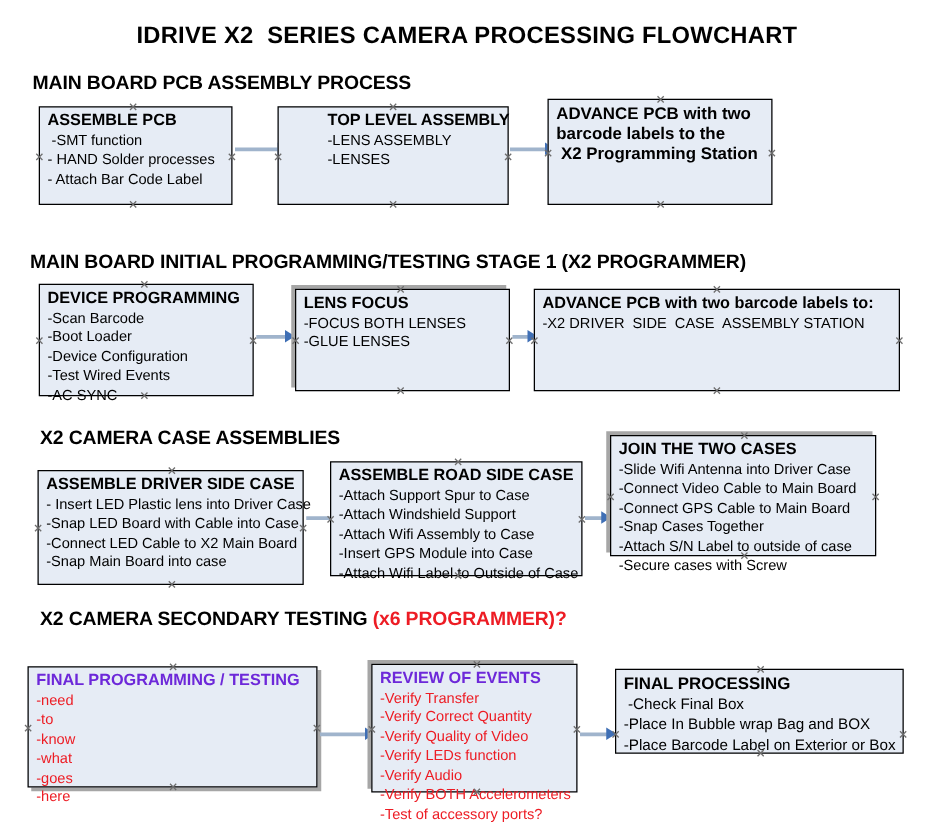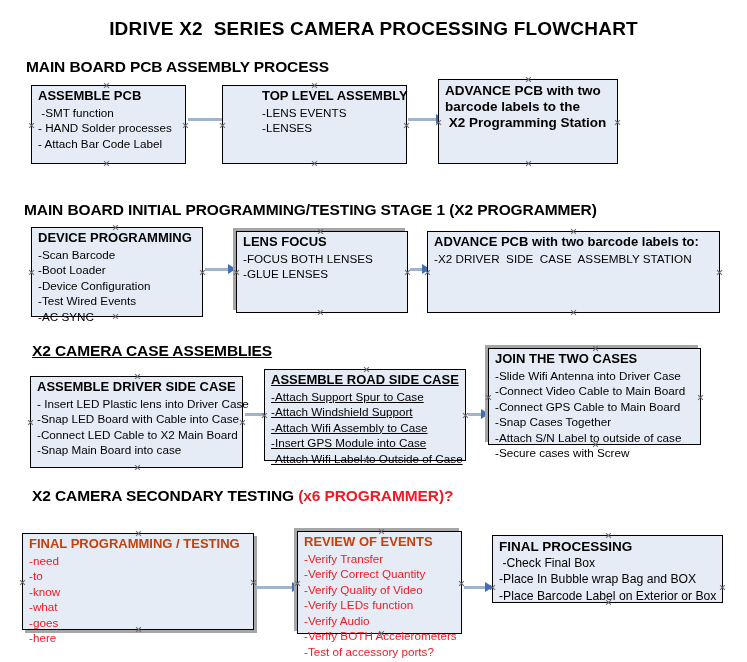--- a/index.html
+++ b/index.html
@@ -61,21 +61,21 @@
     white-space: pre;
     margin-bottom: 1px;
   }
   .node-line {
     font-size: 11.7px;
     line-height: 1.33;
     white-space: pre;
   }
   .node.big .node-title { font-size: 13.5px; }
   .node.big .node-line  { font-size: 12.2px; }
-  .node.red .node-title { color: #c2410c; }
+  .node.red .node-title { color: #6d28d9; }
   .node.red .node-line  { color: #ed1c24; }
 
   
   .connector {
     position: absolute;
     height: 3px;
     background: #a0b4cc;
   }
   .arrowhead {
     position: absolute;
@@ -123,21 +123,21 @@
     <span class="handle" style="left:71px; bottom:-4px;"></span>
     <span class="handle" style="left:-4px; top:36px;"></span>
     <span class="handle" style="right:-4px; top:36px;"></span>
   </div>
 
   <div class="connector" style="left:188px; top:118px; width:42px;"></div>
   <div class="arrowhead" style="left:222px; top:114px;"></div>
 
   <div class="node" style="left:222px; top:85px; width:185px; height:79px;padding-left:39px;">
     <div class="node-title">TOP LEVEL ASSEMBLY</div>
-    <div class="node-line">-LENS EVENTS</div>
+    <div class="node-line">-LENS ASSEMBLY</div>
     <div class="node-line">-LENSES</div>
     <span class="handle" style="left:88px; top:-4px;"></span>
     <span class="handle" style="left:88px; bottom:-4px;"></span>
     <span class="handle" style="left:-4px; top:36px;"></span>
     <span class="handle" style="right:-4px; top:36px;"></span>
   </div>
 
   <div class="connector" style="left:408px; top:118px; width:36px;"></div>
   <div class="arrowhead" style="left:436px; top:114px;"></div>
 
@@ -184,38 +184,38 @@
 
   <div class="node" style="left:427px; top:231px; width:293px; height:82px;">
     <div class="node-title">ADVANCE PCB with two barcode labels to:</div>
     <div class="node-line">-X2 DRIVER  SIDE  CASE  ASSEMBLY STATION</div>
     <span class="handle" style="left:142px; top:-4px;"></span>
     <span class="handle" style="left:142px; bottom:-4px;"></span>
     <span class="handle" style="left:-4px; top:37px;"></span>
     <span class="handle" style="right:-4px; top:37px;"></span>
   </div>
 
-  <div class="section-heading" style="left:32px; top:342px;text-decoration:underline;">X2 CAMERA CASE ASSEMBLIES</div>
+  <div class="section-heading" style="left:32px; top:342px;">X2 CAMERA CASE ASSEMBLIES</div>
 
   <div class="node" style="left:30px; top:376px; width:213px; height:92px;">
     <div class="node-title">ASSEMBLE DRIVER SIDE CASE</div>
     <div class="node-line">- Insert LED Plastic lens into Driver Case</div>
     <div class="node-line">-Snap LED Board with Cable into Case</div>
     <div class="node-line">-Connect LED Cable to X2 Main Board</div>
     <div class="node-line">-Snap Main Board into case</div>
     <span class="handle" style="left:103px; top:-4px;"></span>
     <span class="handle" style="left:103px; bottom:-4px;"></span>
     <span class="handle" style="left:-4px; top:42px;"></span>
     <span class="handle" style="right:-4px; top:42px;"></span>
   </div>
 
   <div class="connector" style="left:245px; top:413px; width:32px;"></div>
   <div class="arrowhead" style="left:266px; top:409px;"></div>
 
-  <div class="node" style="left:264px; top:369px; width:202px; height:92px;text-decoration:underline;">
+  <div class="node" style="left:264px; top:369px; width:202px; height:92px;">
     <div class="node-title">ASSEMBLE ROAD SIDE CASE</div>
     <div class="node-line">-Attach Support Spur to Case</div>
     <div class="node-line">-Attach Windshield Support</div>
     <div class="node-line">-Attach Wifi Assembly to Case</div>
     <div class="node-line">-Insert GPS Module into Case</div>
     <div class="node-line">-Attach Wifi Label to Outside of Case</div>
     <span class="handle" style="left:98px; top:-4px;"></span>
     <span class="handle" style="left:98px; bottom:-4px;"></span>
     <span class="handle" style="left:-4px; top:42px;"></span>
     <span class="handle" style="right:-4px; top:42px;"></span>

